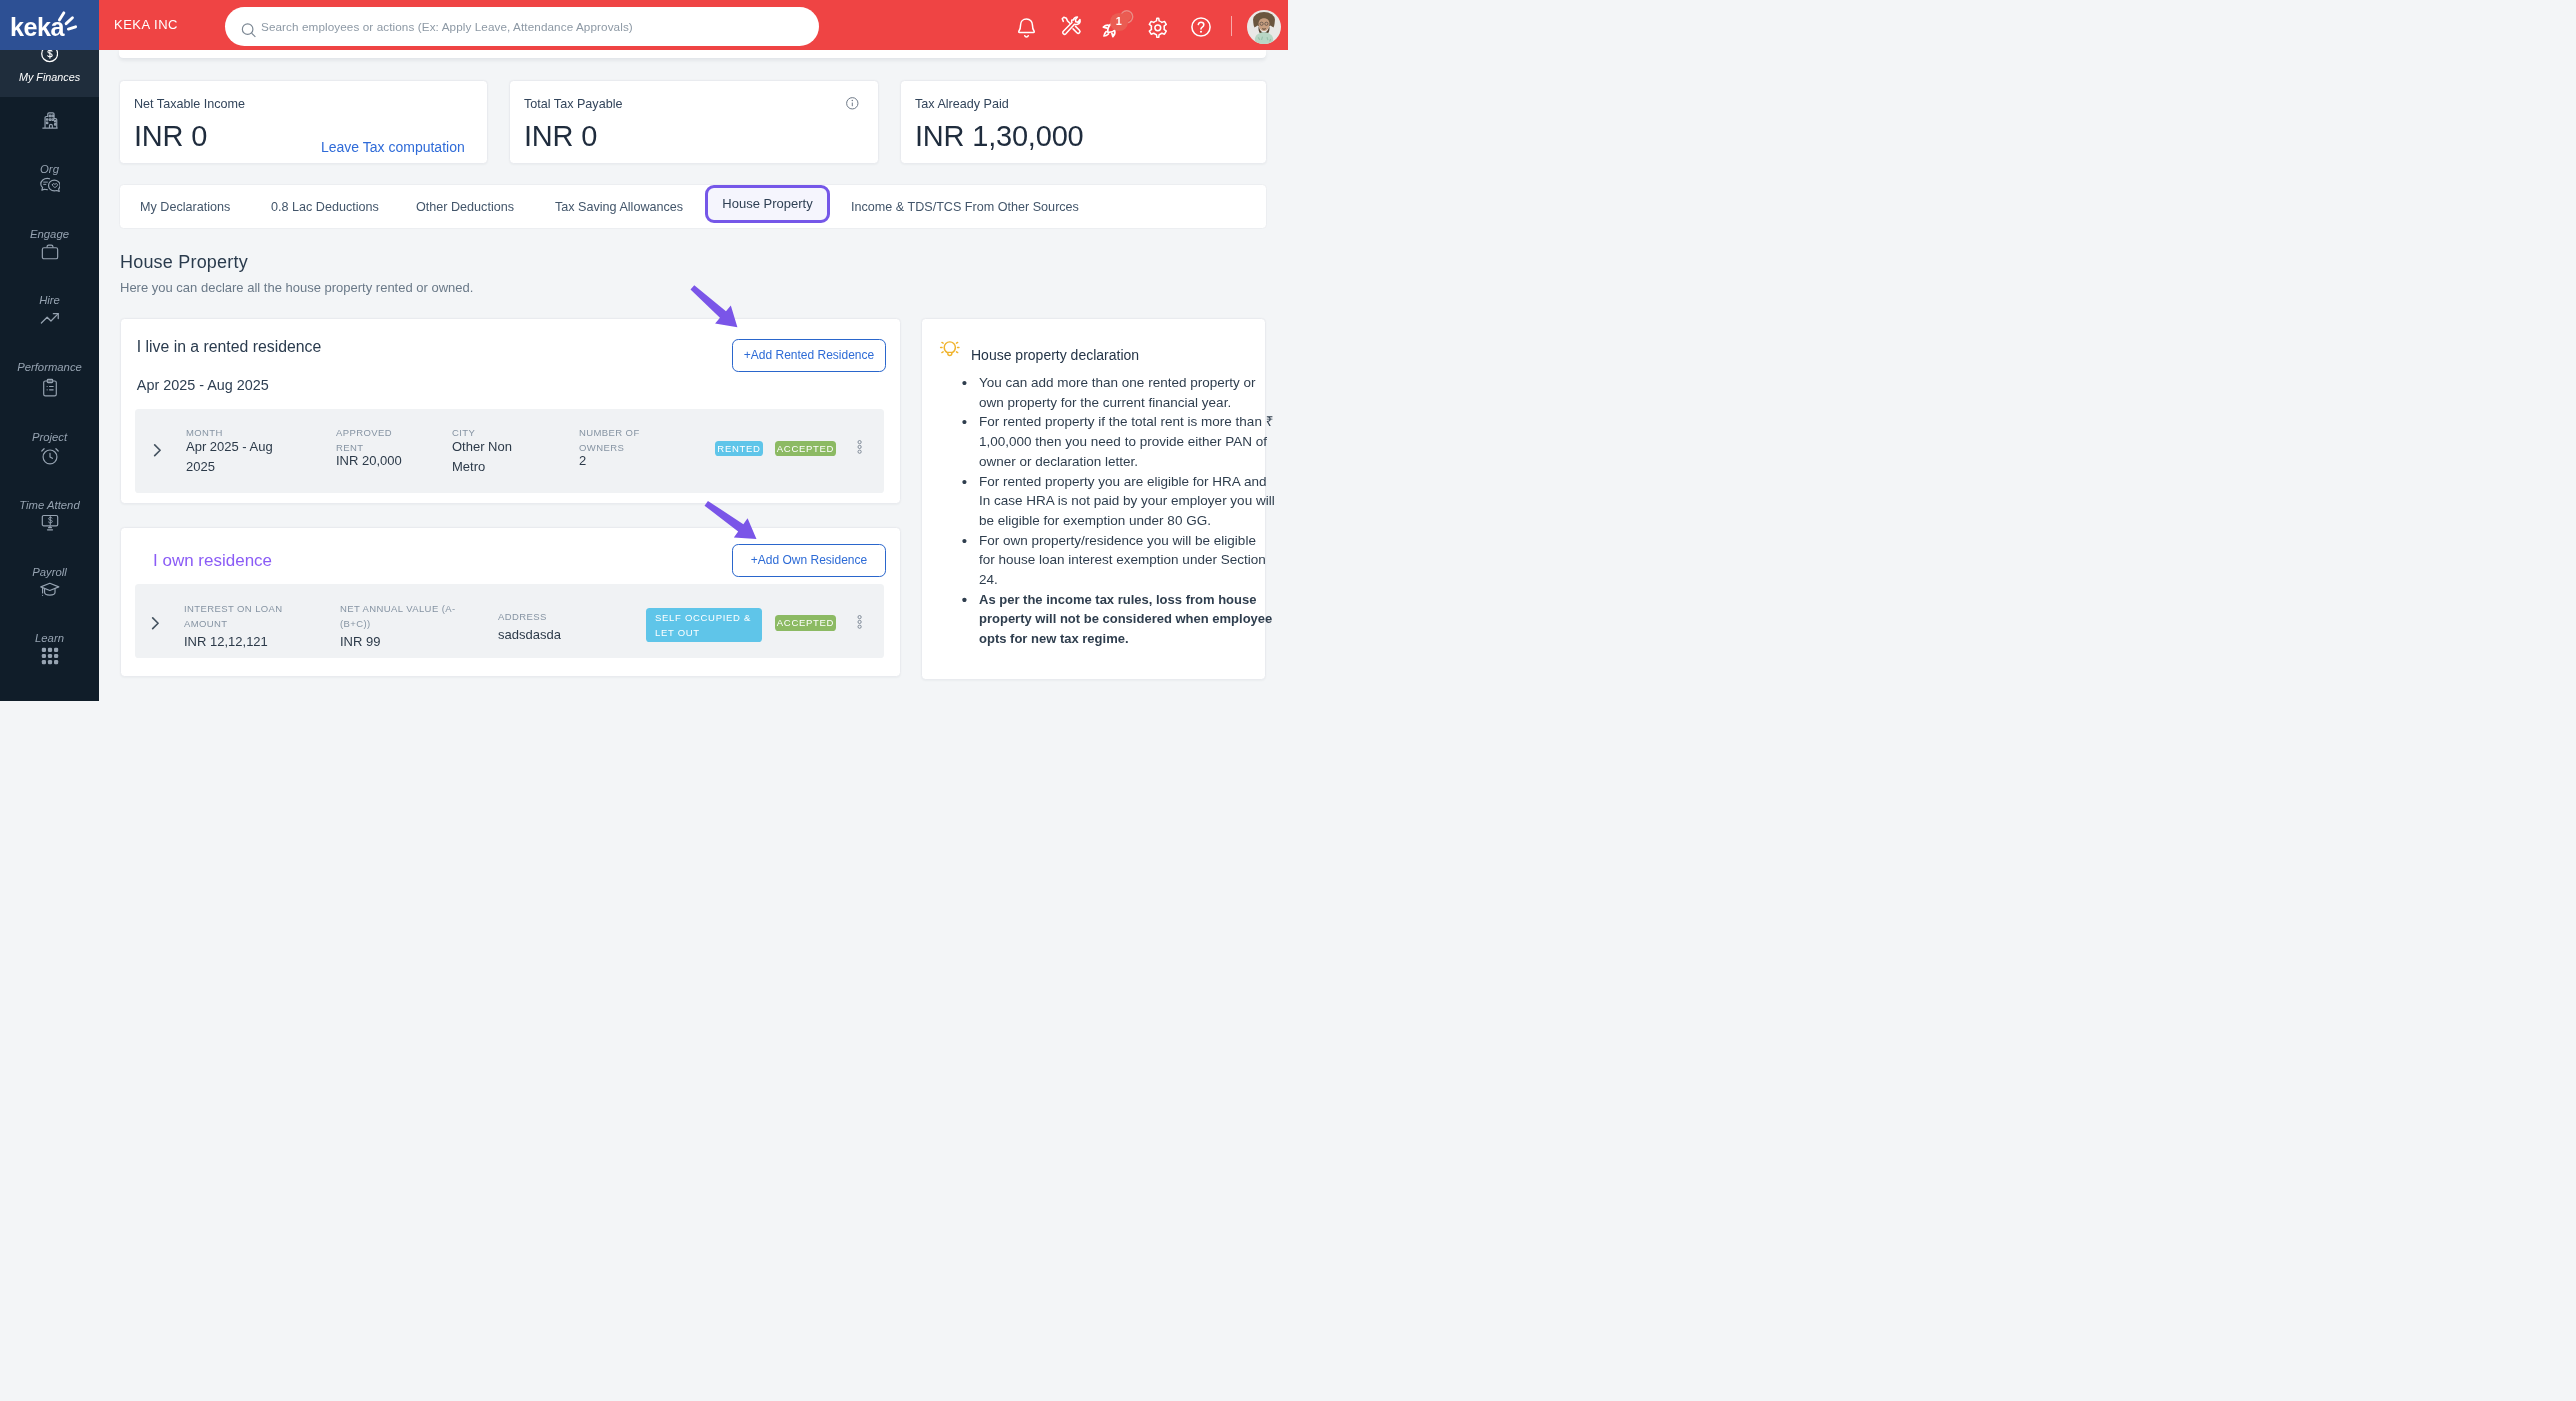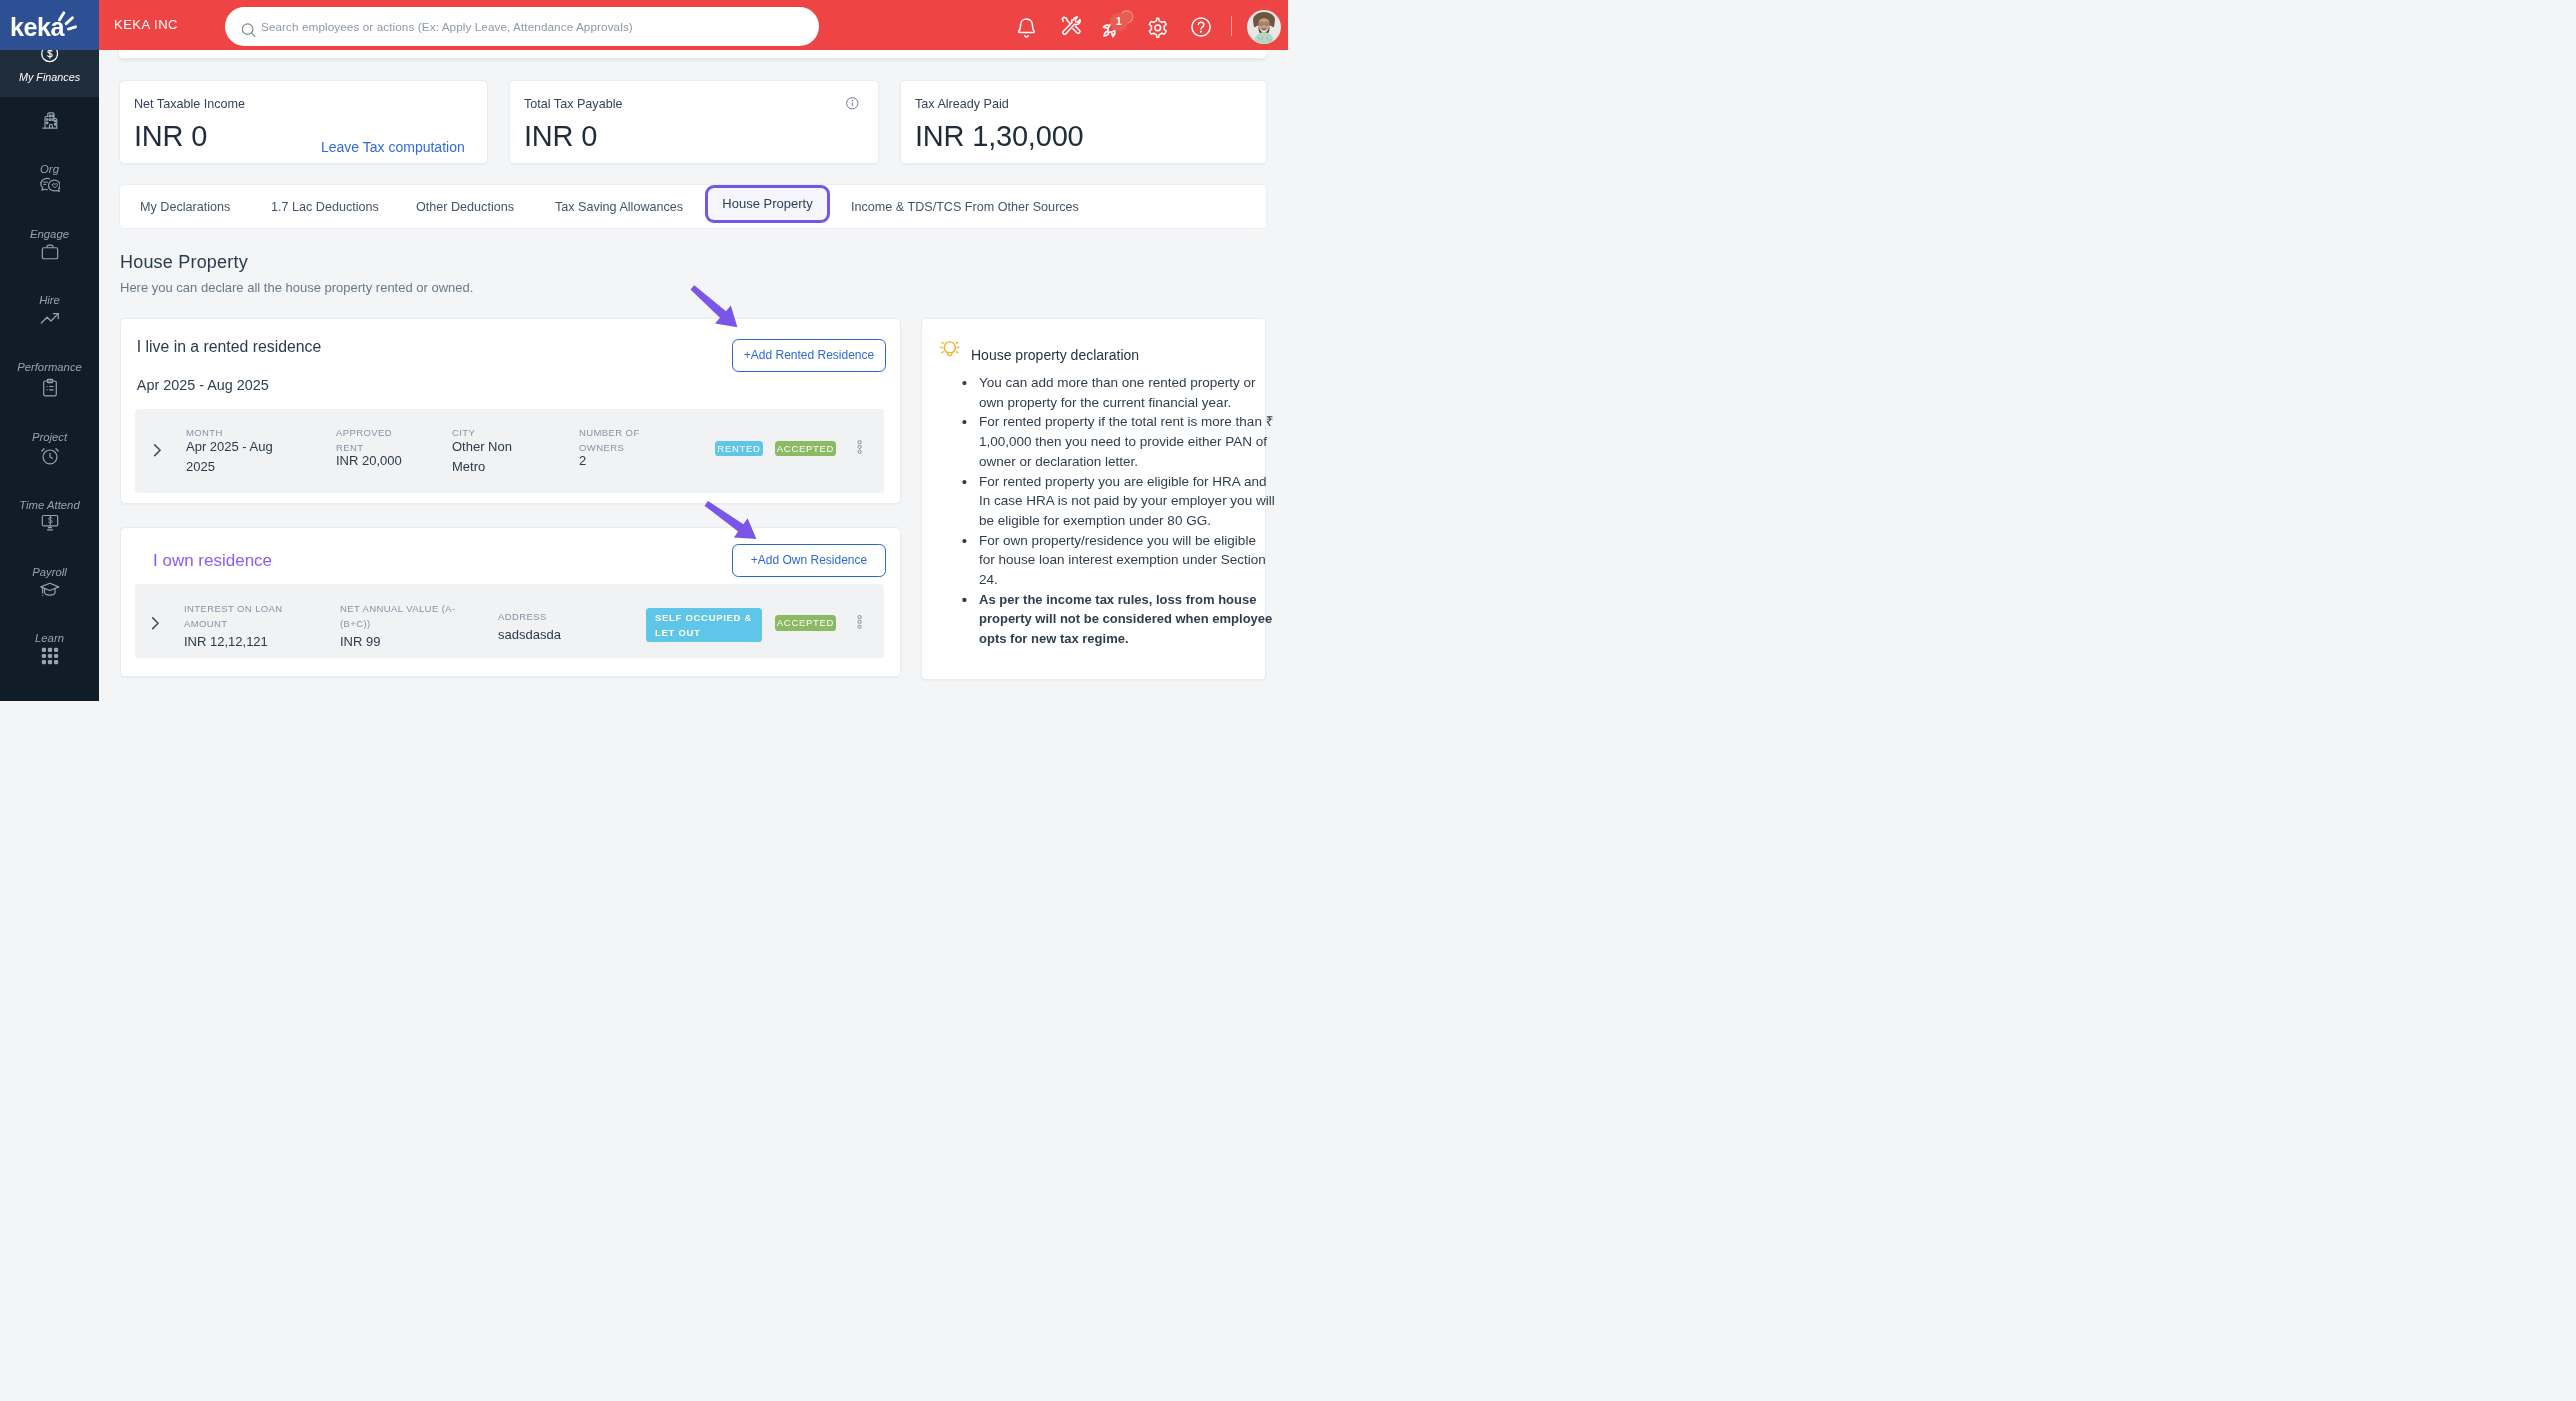--- a/index.html
+++ b/index.html
@@ -285,21 +285,21 @@
     <circle cx="7" cy="3.9" r=".8" fill="#6b7685"></circle>
   </svg>
 </div>
 <div class="card" style="left:900px; top:80px; width:367px; height:84px;">
   <div class="stat-title" style="position:absolute; left:14px; top:15.8px;">Tax Already Paid</div>
   <div class="stat-val" style="position:absolute; left:14px; top:39px;">INR 1,30,000</div>
 </div>
 
 <div id="tabsbar">
   <span class="tab" style="left:20px;">My Declarations</span>
-  <span class="tab" style="left:151px;">1.7 Lac Deductions</span>
+  <span class="tab" style="left:151px;">0.8 Lac Deductions</span>
   <span class="tab" style="left:296px;">Other Deductions</span>
   <span class="tab" style="left:435px;">Tax Saving Allowances</span>
   <span class="tab" style="left:731px;">Income &amp; TDS/TCS From Other Sources</span>
 </div>
 <div id="hp-box">
     <span>House Property</span>
   </div>
 
 <h1 id="hp-head">House Property</h1>
 <div id="hp-sub">Here you can declare all the house property rented or owned.</div>
@@ -338,21 +338,21 @@
 <div class="grow" style="top:584px; height:74px;"></div>
 <svg class="chev" style="left:150px; top:617px;" width="10.8" height="12.6" viewBox="0 0 12 14">
     <path d="M3 1 L9 7 L3 13" fill="none" stroke="#44525f" stroke-width="1.8" stroke-linecap="round" stroke-linejoin="round"></path>
   </svg>
 <div class="glabel" style="left:184px; top:601px;">INTEREST ON LOAN<br>AMOUNT</div>
 <div class="gval" style="left:184px; top:632px;">INR 12,12,121</div>
 <div class="glabel" style="left:340px; top:601px;">NET ANNUAL VALUE (A-<br>(B+C))</div>
 <div class="gval" style="left:340px; top:632px;text-align:center;">INR 99</div>
 <div class="glabel" style="left:498px; top:609px;">ADDRESS</div>
 <div class="gval" style="left:498px; top:625px;">sadsdasda</div>
-<div class="badge" style="left:646px; top:608px; width:116px; height:34px; text-align:left; padding:2.3px 0 0 9px; line-height:15px; background:#5fc5e9;font-weight:bold;">SELF OCCUPIED &amp;<br>LET OUT</div>
+<div class="badge" style="left:646px; top:608px; width:116px; height:34px; text-align:left; padding:2.3px 0 0 9px; line-height:15px; background:#5fc5e9;">SELF OCCUPIED &amp;<br>LET OUT</div>
 <div class="badge" style="left:775px; top:615px; width:61px; height:16px; line-height:16px; background:#8cba63;">ACCEPTED</div>
 <svg class="abs" style="left:856px; top:614px;" width="7.2" height="16" viewBox="0 0 8 18">
     <g fill="none" stroke="#7d8896" stroke-width="1.1">
       <circle cx="4" cy="3.5" r="1.8"></circle>
       <circle cx="4" cy="8.9" r="1.8"></circle>
       <circle cx="4" cy="14.3" r="1.8"></circle>
     </g>
   </svg>
 
 <svg class="abs" style="left:680px; top:281px; z-index:3;" width="68" height="54" viewBox="0 0 75 60">

